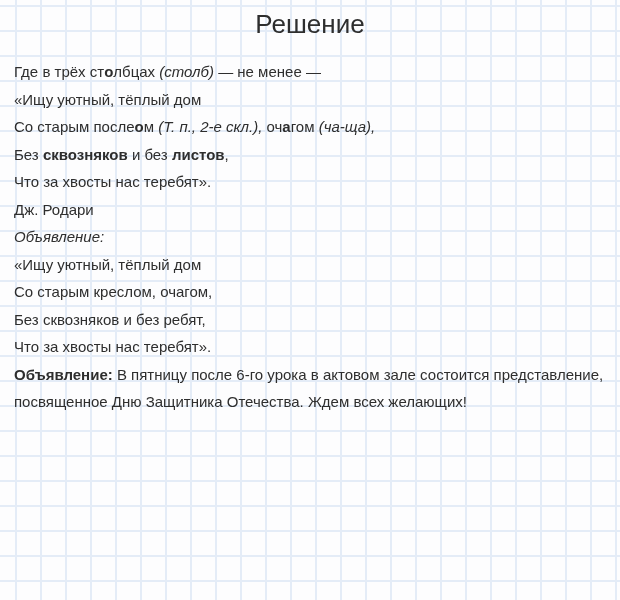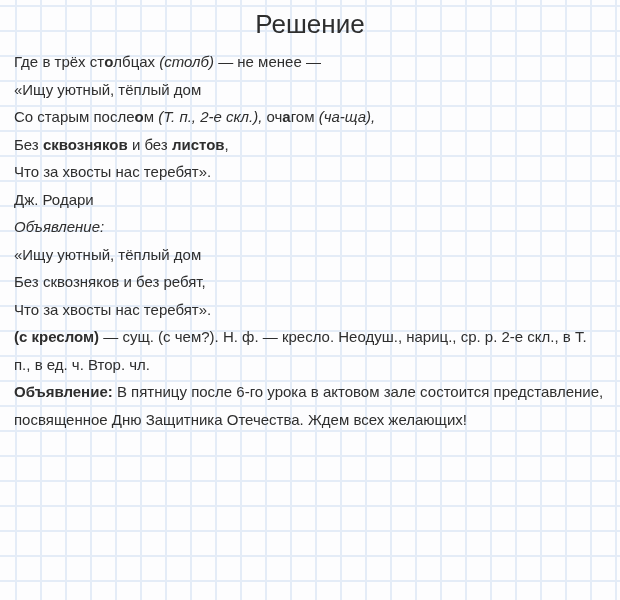--- a/index.html
+++ b/index.html
@@ -20,21 +20,21 @@
     background-color: var(--bg, #fdfdfe);
     background-image:
       linear-gradient(to right, var(--grid, #e4ecf7) 2px, transparent 2px),
       linear-gradient(to bottom, var(--grid, #e4ecf7) 2px, transparent 2px);
     background-size: 25px 25px;
     background-position: 15px 5px;
     padding: 6px 14px 0 14px;
     color: var(--text, #2e2e2e);
   }
   h1.title {
-    margin: 0 0 6px 0;
+    margin: 0 0 16px 0;
     font-size: 26px;
     line-height: 36px;
     font-weight: 400;
     text-align: center;
     color: var(--text, #2e2e2e);
   }
   .content {
     font-size: 15px;
     line-height: 27.5px;
   }
@@ -52,18 +52,18 @@
   <h1 class="title">Решение</h1>
   <div class="content" id="content">
       <div class="line"><span class="seg-normal">Где в трёх ст</span><span class="seg-bold">о</span><span class="seg-normal">лбцах </span><span class="seg-italic">(столб)</span><span class="seg-normal"> — не менее —</span></div>
       <div class="line"><span class="seg-normal">«Ищу уютный, тёплый дом</span></div>
       <div class="line"><span class="seg-normal">Со старым после</span><span class="seg-bold">о</span><span class="seg-normal">м </span><span class="seg-italic">(Т. п., 2-е скл.),</span><span class="seg-normal"> оч</span><span class="seg-bold">а</span><span class="seg-normal">гом </span><span class="seg-italic">(ча-ща),</span></div>
       <div class="line"><span class="seg-normal">Без </span><span class="seg-bold">сквозняков</span><span class="seg-normal"> и без </span><span class="seg-bold">листов</span><span class="seg-normal">,</span></div>
       <div class="line"><span class="seg-normal">Что за хвосты нас теребят».</span></div>
       <div class="line"><span class="seg-normal">Дж. Родари</span></div>
       <div class="line"><span class="seg-italic">Объявление:</span></div>
       <div class="line"><span class="seg-normal">«Ищу уютный, тёплый дом</span></div>
+      <div class="line"><span class="seg-normal">Со старым креслом, очагом,</span></div>
       <div class="line"><span class="seg-normal">Без сквозняков и без ребят,</span></div>
       <div class="line"><span class="seg-normal">Что за хвосты нас теребят».</span></div>
-      <div class="line"><span class="seg-bold">(с креслом)</span><span class="seg-normal"> — сущ. (с чем?). Н. ф. — кресло. Неодуш., нариц., ср. р. 2-е скл., в Т. п., в ед. ч. Втор. чл.</span></div>
       <div class="line"><span class="seg-bold">Объявление:</span><span class="seg-normal"> В пятницу после 6-го урока в актовом зале состоится представление, посвященное Дню Защитника Отечества. Ждем всех желающих!</span></div>
     </div>
 </div>
 
 </body></html>

